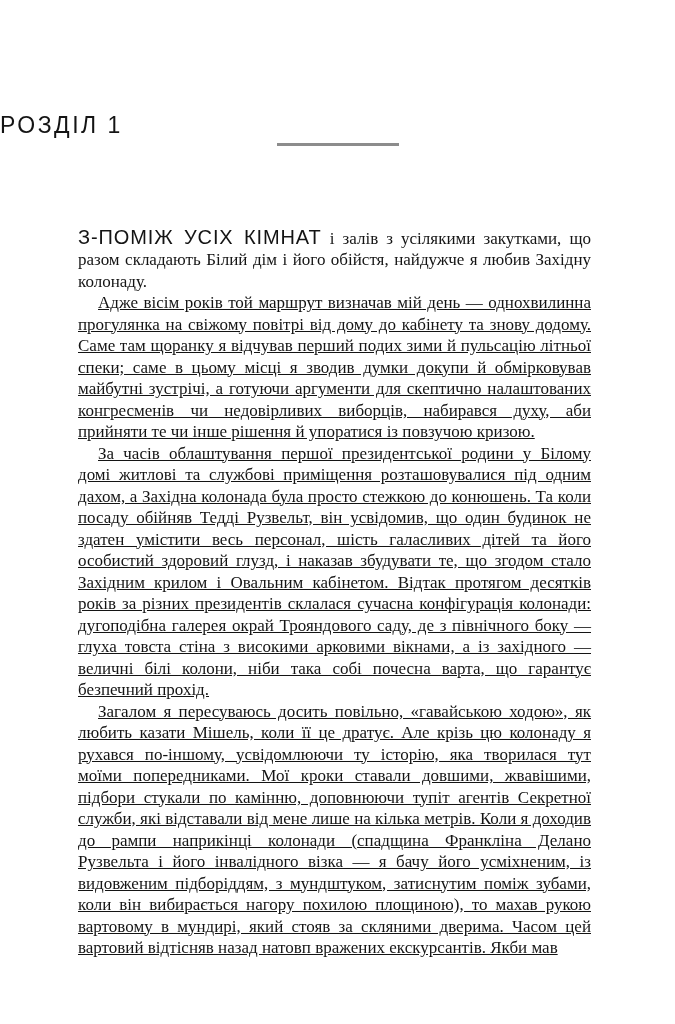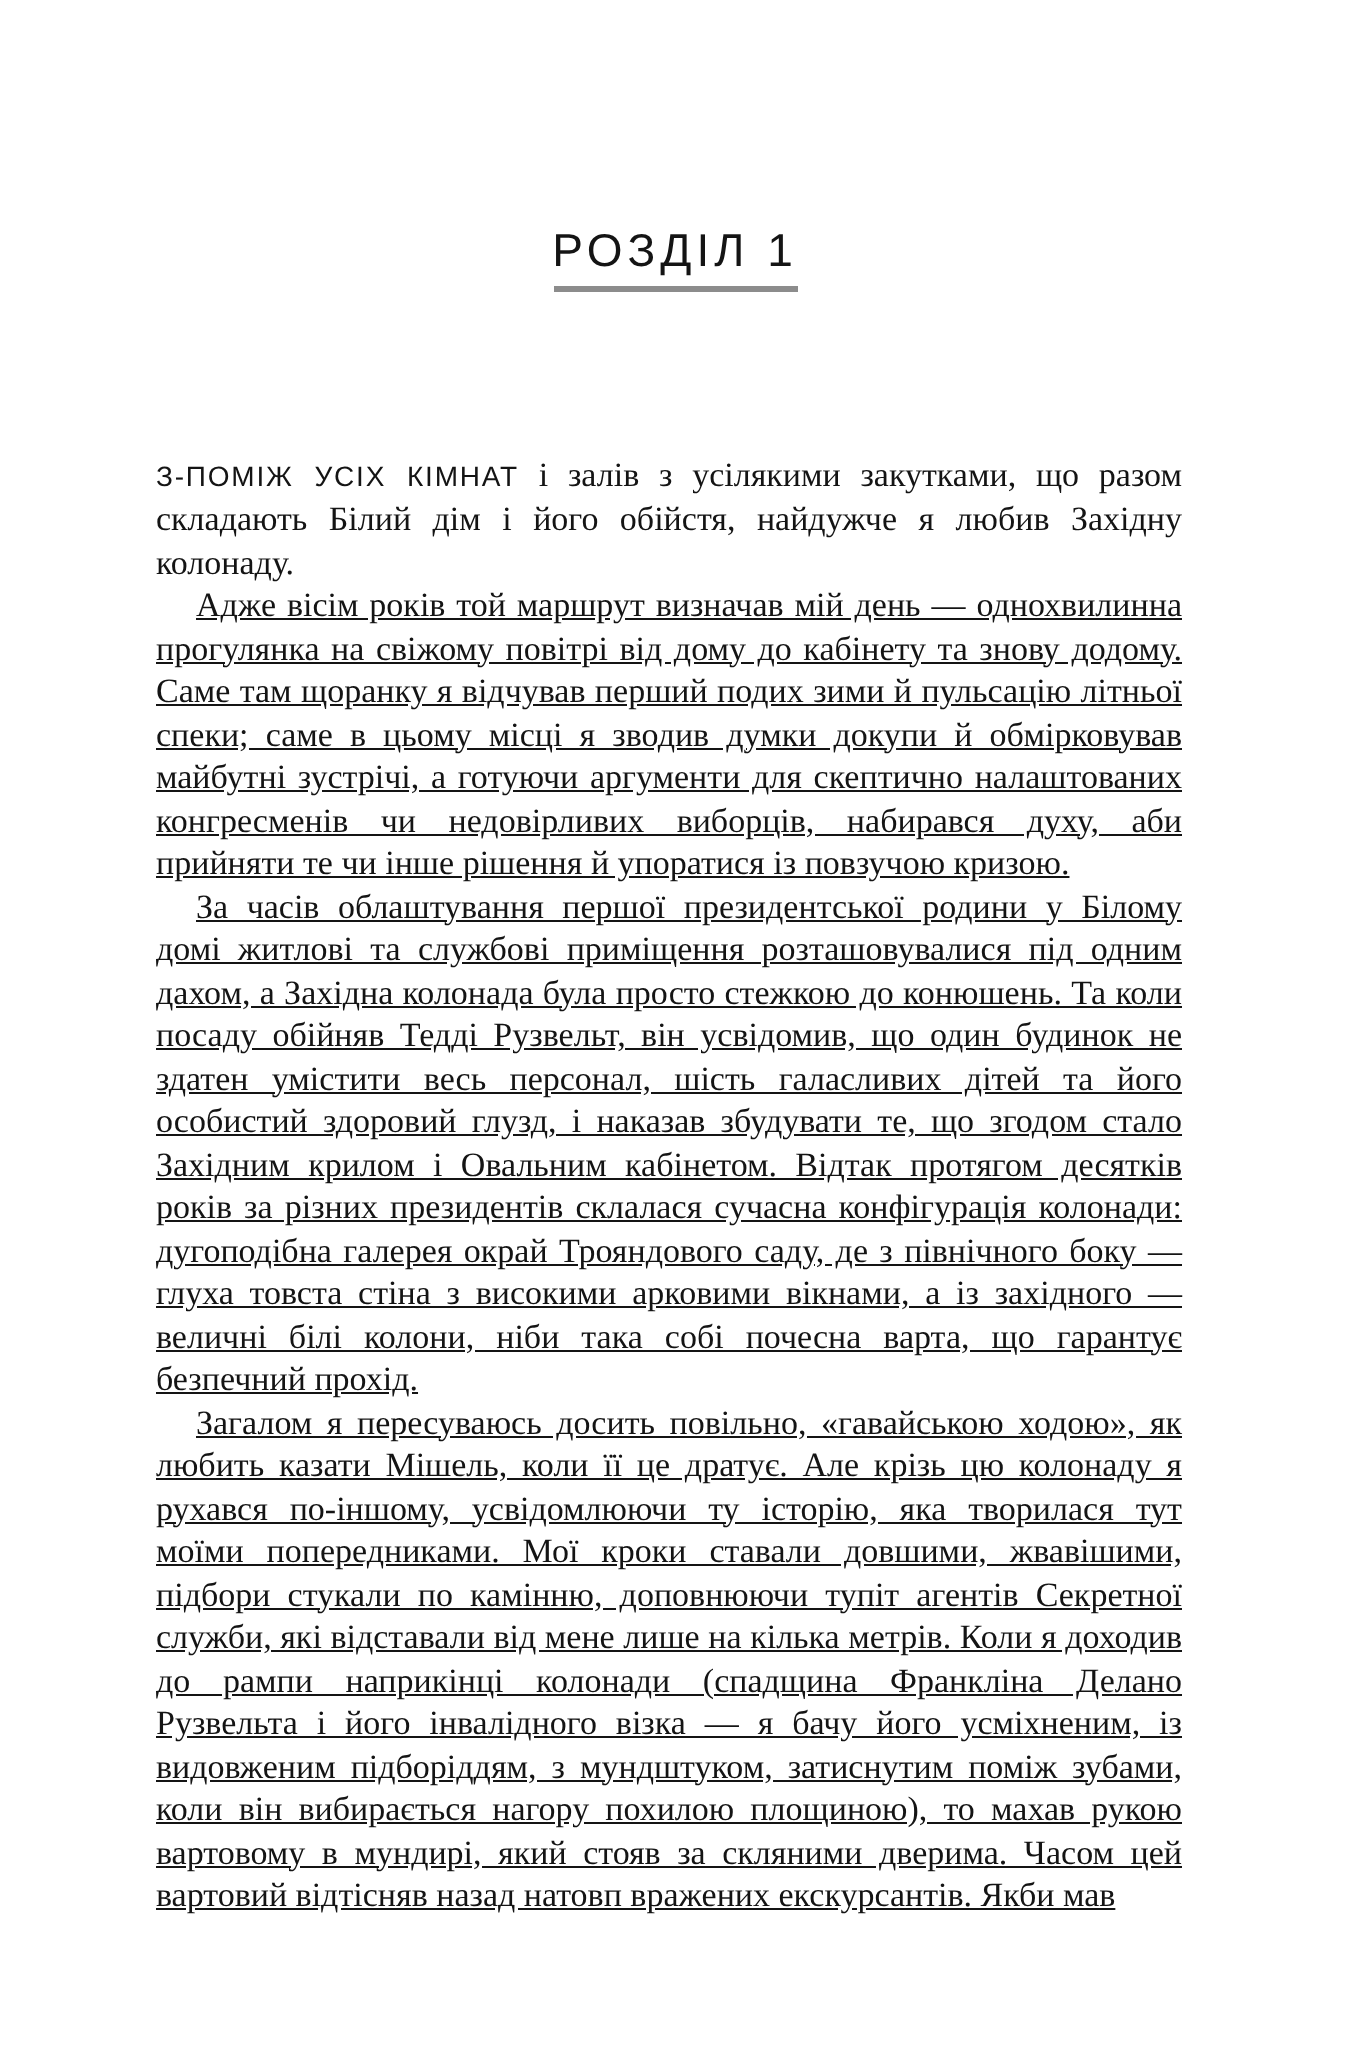--- a/index.html
+++ b/index.html
@@ -17,21 +17,21 @@
     font-family: "Liberation Serif", serif;
   }
   .page {
     position: relative;
     width: 675px;
     height: 1024px;
     background: var(--background);
   }
   .chapter-head {
     margin-top: 112px;
-    text-align: center;
+    text-align: left;
   }
   .chapter-title {
     margin: 0;
     font-family: "Liberation Sans", sans-serif;
     font-weight: normal;
     font-size: 23px;
     line-height: 1.2;
     letter-spacing: 2.5px;
     color: var(--text);
     text-transform: uppercase;
@@ -52,21 +52,21 @@
   .body-text p {
     margin: 0;
     padding: 0;
   }
   .body-text p.indented {
     text-indent: 20px;
     text-decoration: underline;
   }
   .lead-in {
     font-family: "Liberation Sans", sans-serif;
-    font-size: 14px;
+    font-size: 20px;
     letter-spacing: 0.9px;
   }
 </style>
 </head>
 <body>
 
 <div class="page">
 
   <header class="chapter-head">
     <h1 class="chapter-title">РОЗДІЛ 1</h1>

